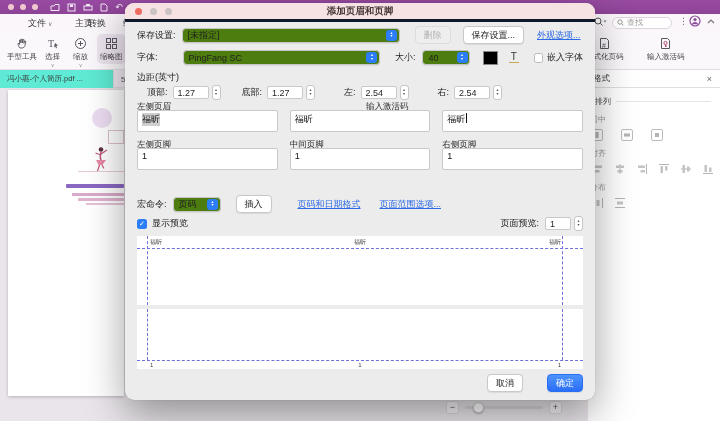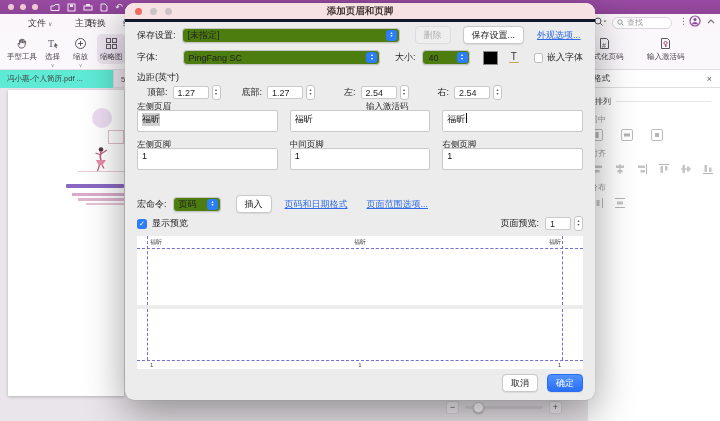--- a/index.html
+++ b/index.html
@@ -477,21 +477,21 @@
   <div class="drow" style="top:192px">
     <span class="lbl">宏命令:</span>
     <div class="select" style="width:48px;margin-left:6px">
       <span>页码</span>
       <span class="chevblue">
           <span>▲</span>
           <span>▼</span>
         </span>
     </div>
     <span class="btn" style="margin-left:15px">插入</span>
-    <span class="link" style="margin-left:13px">页码和日期格式</span>
+    <span class="link" style="margin-left:26px">页码和日期格式</span>
     <span class="link" style="margin-left:19px">页面范围选项...</span>
   </div>
 
   <div class="drow" style="top:213px">
     <span class="cb checked">✓</span>
     <span class="lbl" style="margin-left:5px">显示预览</span>
     <span class="lbl" style="margin-left:auto">页面预览:</span>
     <span class="numfield" style="width:26px;margin-left:6px">1</span>
     <span class="stepper">
         <span>▲</span>
@@ -510,17 +510,17 @@
 
   <div class="pvbox" style="top:306px;height:60px">
     <span class="pv-vline" style="left:10px;top:0;height:51px"></span>
     <span class="pv-vline" style="right:20px;top:0;height:51px"></span>
     <span class="pv-hline" style="top:51px"></span>
     <span class="pvlbl" style="left:13px;top:53px">1</span>
     <span class="pvlbl" style="left:50%;top:53px;transform:translateX(-50%)">1</span>
     <span class="pvlbl" style="right:22px;top:53px">1</span>
   </div>
 
-  <div class="drow" style="top:371px;justify-content:flex-end;gap:9px">
+  <div class="drow" style="top:371px;justify-content:flex-end;gap:24px">
     <span class="btn">取消</span>
     <span class="btn primary">确定</span>
   </div>
 </div>
 
 </body></html>

